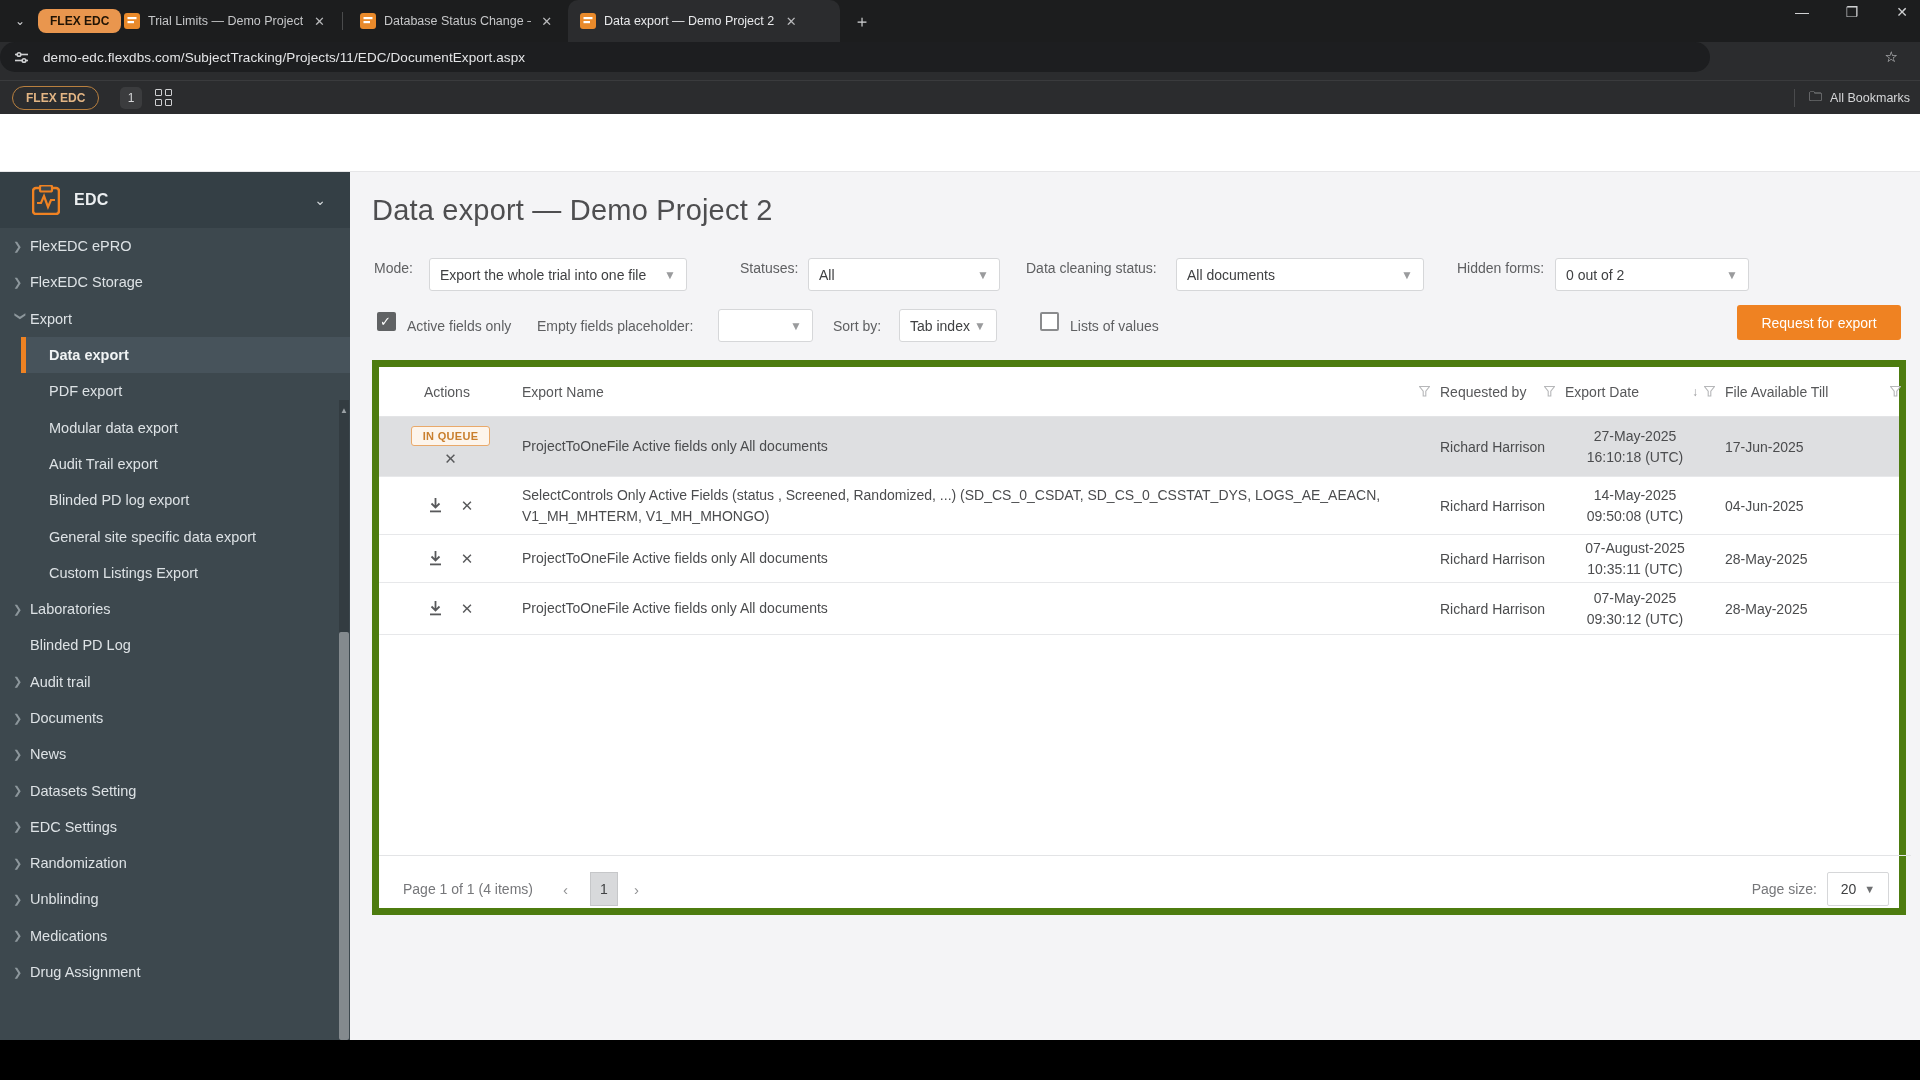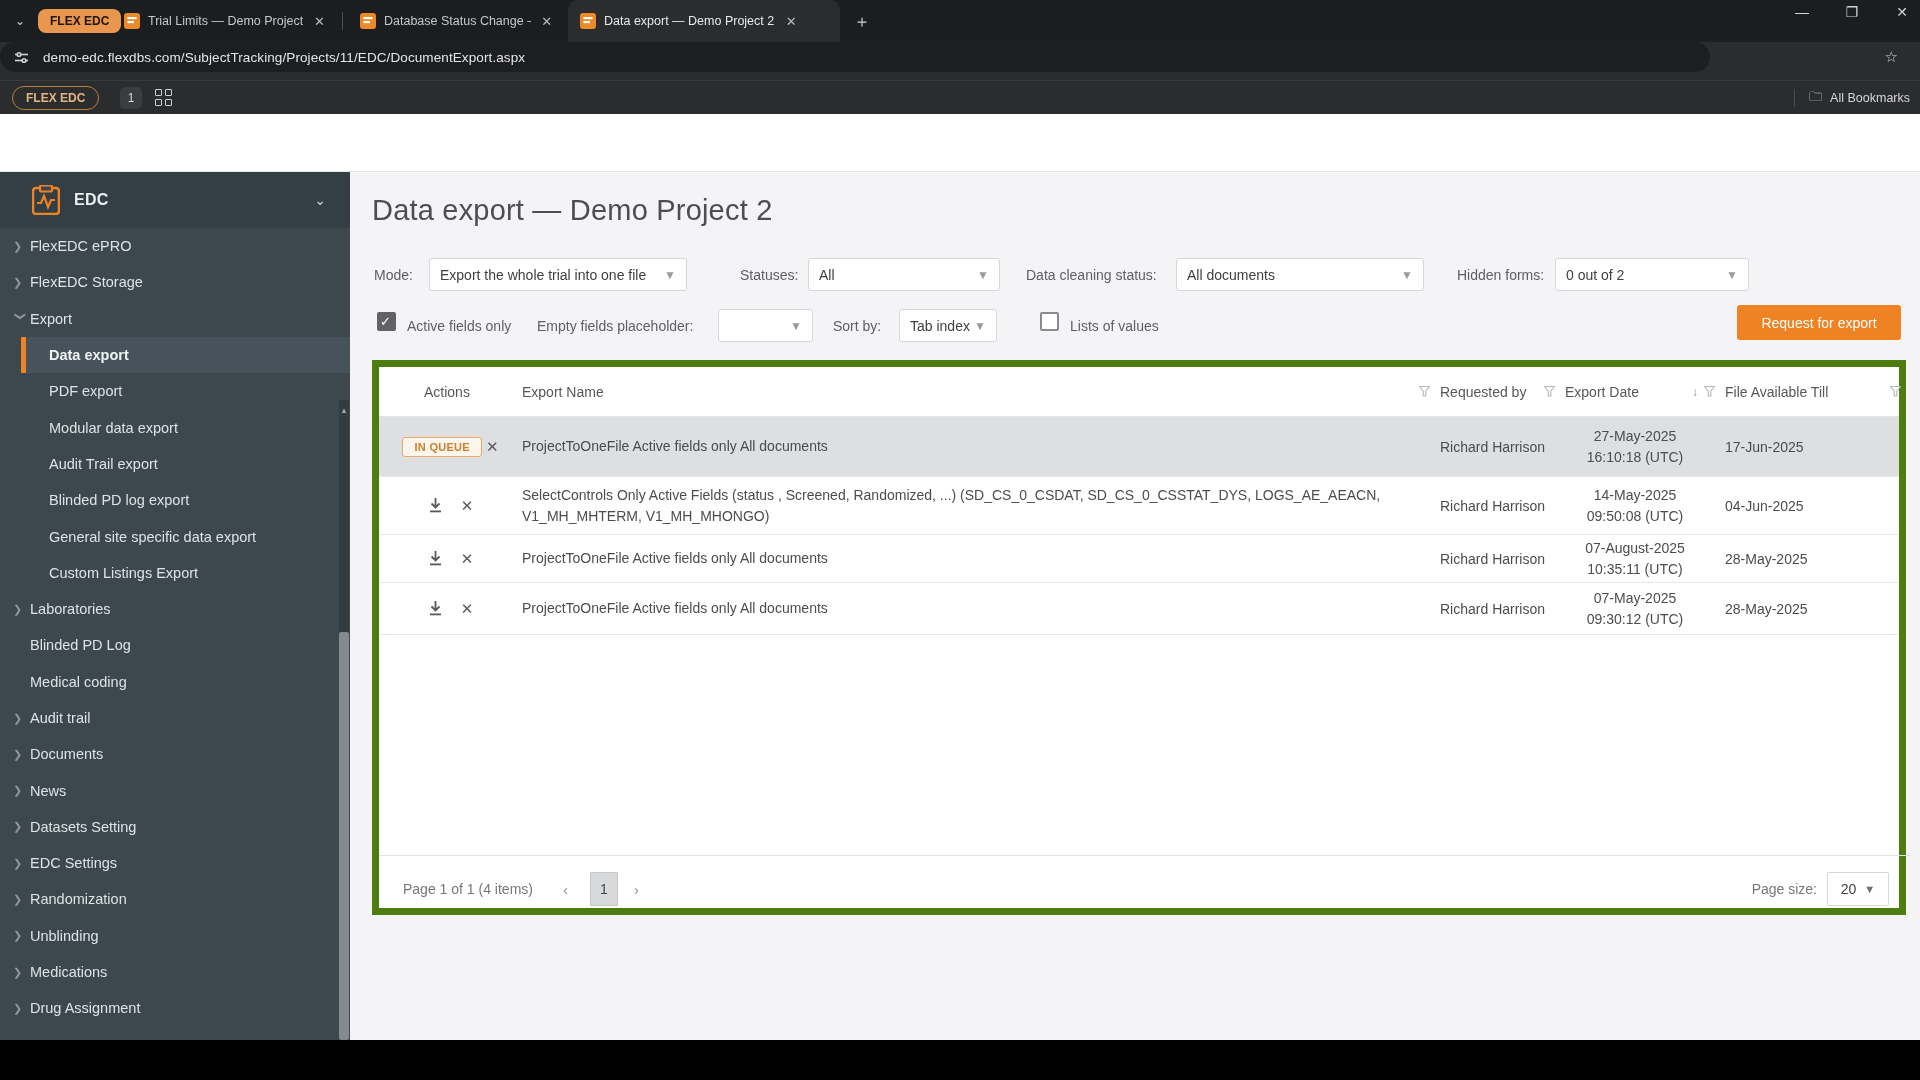--- a/index.html
+++ b/index.html
@@ -73,21 +73,21 @@
   .side-item.active { background:#47535b; margin-left:21px; border-left:5px solid #ef8222; }
   .side-item.active .lbl { margin-left:23px; font-weight:700; color:#f0f3f4; }
   #side-scroll { left:339px; top:228px; width:10px; height:812px; background:#333c41; }
   #side-thumb { left:0; top:232px; width:10px; height:408px; background:#848a8e; border-radius:2px; position:absolute; }
   .scroll-arrow { position:absolute; left:0; width:10px; color:#9aa0a4; font-size:8px; text-align:center; }
 
   
   #main { left:350px; top:172px; width:1570px; height:868px; background:#f4f4f6; }
   .page-title { left:22px; top:22px; color:#4e4e50; font-size:29px; font-weight:500; letter-spacing:.2px; }
 
-  .flabel { color:#5f6062; font-size:14px; top:95px; }
+  .flabel { color:#5f6062; font-size:14px; top:88px; }
   .fselect { top:86px; height:33px; background:#fff; border:1px solid #d6d7d9; border-radius:3px; display:flex; align-items:center; padding:0 10px; color:#3f4042; font-size:14px; }
   .fselect .chev { margin-left:auto; color:#9a9b9d; font-size:12px; }
   .row2 { top:146px; }
   .fselect.row2 { top:137px; }
   .cb { top:140px; width:19px; height:19px; border-radius:2px; position:absolute; }
   .cb.checked { background:#606264; }
   .cb.checked::after { content:"✓"; color:#fff; font-size:13px; position:absolute; left:3px; top:2px; }
   .cb.unchecked { background:#fff; border:2px solid #8a8b8d; }
   .export-btn { left:1387px; top:133px; width:164px; height:35px; background:#ef8222; border:none; border-radius:3px; color:#fff; font-size:14px; display:flex; align-items:center; justify-content:center; cursor:pointer; }
 
@@ -96,21 +96,21 @@
   .tgrid { display:grid; grid-template-columns:143px 918px 125px 160px 186px; align-items:center; }
   #thead { height:50px; border-bottom:1px solid #e3e4e6; color:#57585a; font-size:14px; }
   #thead .th { display:flex; align-items:center; }
   #thead .th.c1 { padding-left:45px; }
   #thead .funnel { margin-left:auto; margin-right:10px; }
   #thead .sort-arrow { margin-left:auto; color:#98999b; font-size:12px; }
   #thead .funnel.after-sort { margin-left:6px; margin-right:10px; }
   .trow { border-bottom:1px solid #e7e8ea; color:#4b4c4e; font-size:14px; }
   .trow.selected { background:#dedfe1; }
   .actions-cell { display:flex; align-items:center; justify-content:center; gap:18px; }
-  .actions-cell.stacked { flex-direction:row; gap:4px;align-items:center; }
+  .actions-cell.stacked { flex-direction:column; gap:4px;align-items:center; }
   .queue-badge { border:1px solid #e9a96a; background:#fdf5ec; color:#c97f2e; font-size:11px; font-weight:700; padding:3px 11px; border-radius:3px; letter-spacing:.3px; }
   .x-ico { color:#58595b; font-size:15px; }
   .dl-ico { width:15px; height:16px; }
   .name-cell { padding-right:30px; line-height:1.45; }
   .date-cell { line-height:1.45; padding-right:20px;text-align:center; }
 
   #pagination { left:0px; top:488px; width:1532px; height:67px; border-top:1px solid #e3e4e6; position:absolute; display:flex; align-items:center; color:#76777a; font-size:14px; }
   .pg-summary { margin-left:24px; }
   .pg-arrow { color:#909193; font-size:15px; margin-left:30px; }
   .pg-num { margin-left:22px; width:28px; height:34px; background:#d8d9db; border:1px solid #c6c7c9; color:#414244; display:flex; align-items:center; justify-content:center; }
@@ -278,23 +278,20 @@
       </div>
       <div class="side-item sub">
         <span class="lbl">Custom Listings Export</span>
       </div>
       <div class="side-item">
         <span class="chev">❯</span>
         <span class="lbl">Laboratories</span>
       </div>
       <div class="side-item">
         <span class="lbl">Blinded PD Log</span>
-      </div>
-      <div class="side-item">
-        <span class="lbl">Medical coding</span>
       </div>
       <div class="side-item">
         <span class="chev">❯</span>
         <span class="lbl">Audit trail</span>
       </div>
       <div class="side-item">
         <span class="chev">❯</span>
         <span class="lbl">Documents</span>
       </div>
       <div class="side-item">

